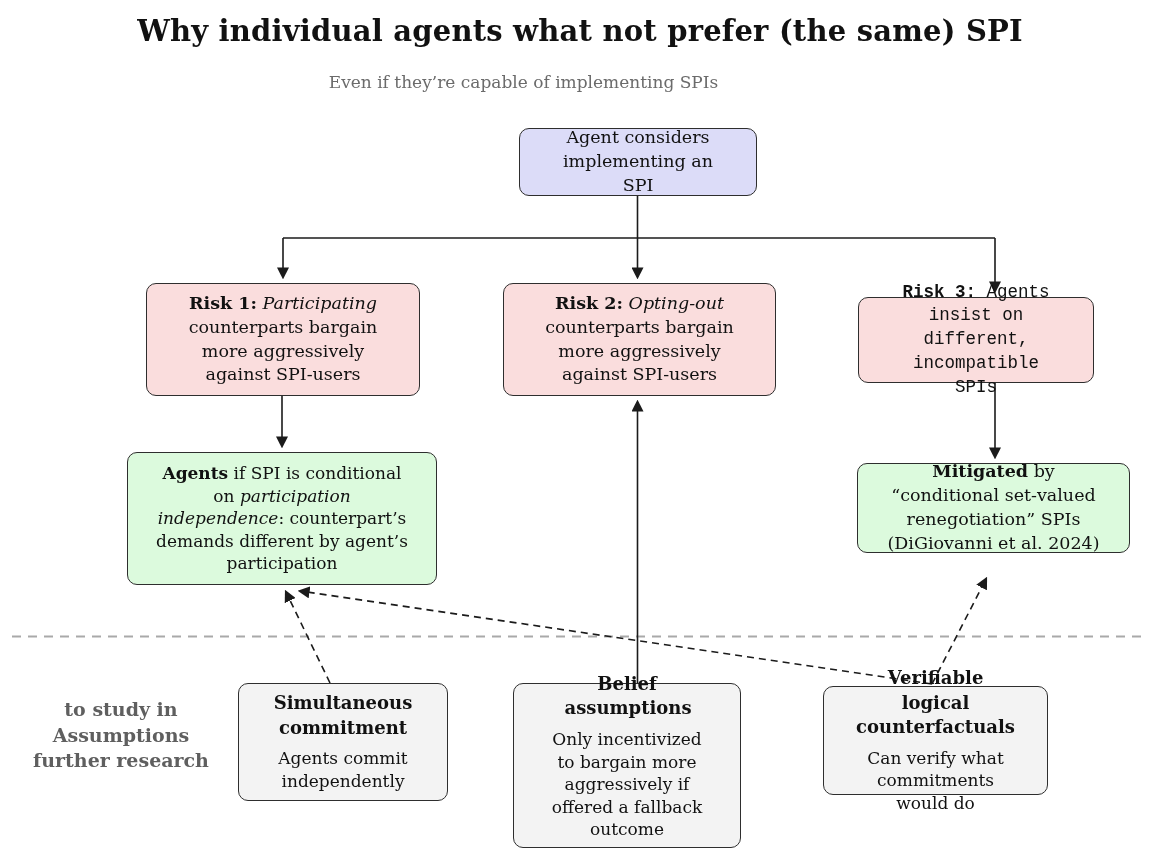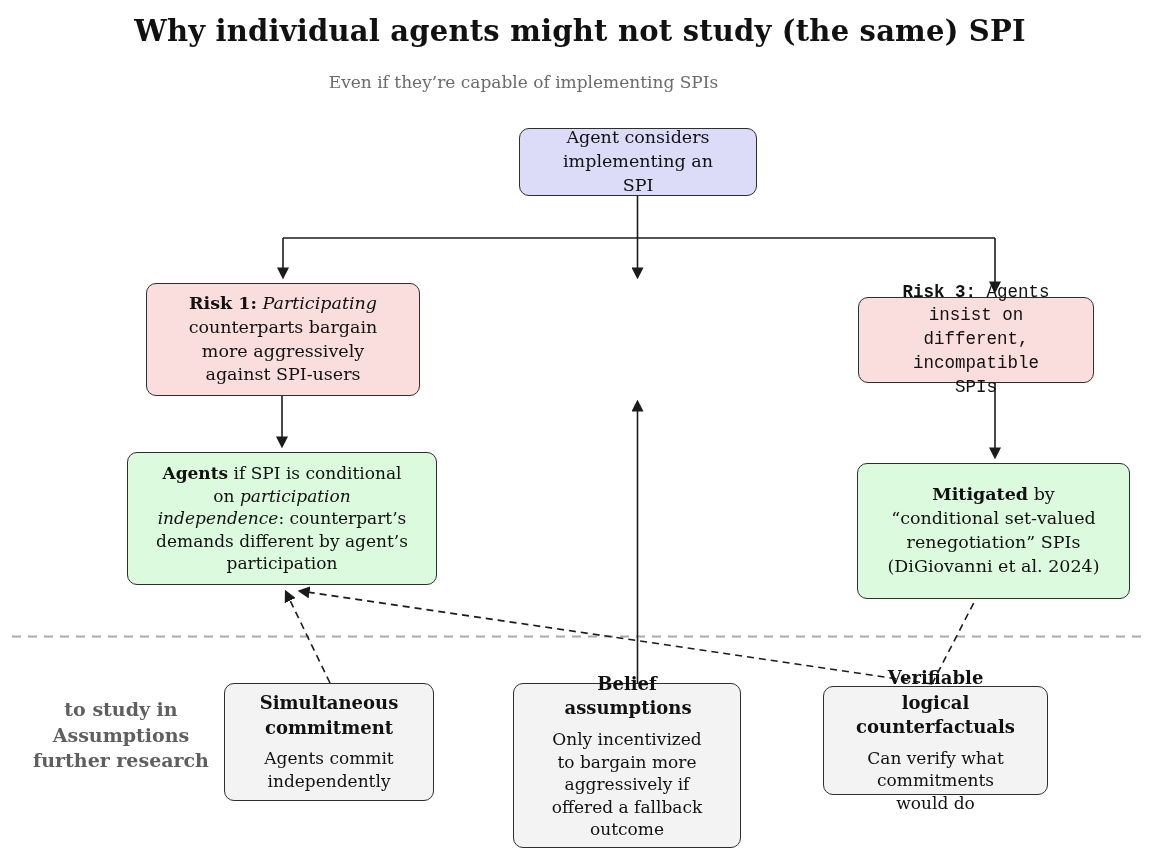--- a/index.html
+++ b/index.html
@@ -32,38 +32,38 @@
   }
   .lavender{background:var(--lavender);}
   .pink{background:var(--pink);}
   .green{background:var(--green);}
   .grayed{background:var(--gray_box);}
   .node-agent{left:519px; top:128px; width:238px; height:68px;}
   .node-risk1{left:146px; top:283px; width:274px; height:113px;}
   .node-risk2{left:503px; top:283px; width:273px; height:113px;}
   .node-risk3{left:858px; top:297px; width:236px; height:86px;font-family:Liberation Mono, monospace;}
   .node-avoided{left:127px; top:452px; width:310px; height:133px; font-size:17px; line-height:1.33;}
-  .node-mitigated{left:857px; top:463px; width:273px; height:136px;}
-  .node-sim{left:224px; top:683px; width:210px; height:118px;justify-content:center;}
+  .node-mitigated{left:857px; top:463px; width:273px; height:90px;}
+  .node-sim{left:238px; top:683px; width:210px; height:118px;justify-content:center;}
   .node-belief{left:513px; top:683px; width:228px; height:165px;justify-content:flex-end;}
   .node-verif{left:823px; top:686px; width:225px; height:109px;}
   .node-title{font-weight:bold; font-size:18px; margin-bottom:7px;}
   .node-belief .node-title{max-width:125px;}
   .node-body{font-size:17px; line-height:1.33;}
   .side-label{
     position:absolute; left:15px; top:697px; width:212px; text-align:center;
     font-weight:bold; font-size:19px; line-height:1.35; color:var(--muted);
   }
 </style>
 </head>
 <body>
 
 <div class="canvas">
 
-  <div class="title">Why individual agents might not study (the same) SPI</div>
+  <div class="title">Why individual agents what not prefer (the same) SPI</div>
   <div class="subtitle">Even if they’re capable of implementing SPIs</div>
 
   <svg class="arrows" viewBox="0 0 1160 862">
     <defs>
       <marker id="ah" viewBox="0 0 10 10" refX="8" refY="5" markerWidth="7.5" markerHeight="7.5" orient="auto-start-reverse">
         <path d="M0,0 L10,5 L0,10 z" class="ah"></path>
       </marker>
     </defs>
     <path class="separator" d="M12 636.5 H 1148"></path>
     <path class="arrow" d="M637.5 196 V 238"></path>
@@ -80,20 +80,23 @@
   </svg>
 
   <div class="node lavender node-agent">
     <div>Agent considers implementing an SPI</div>
   </div>
 
   <div class="node pink node-risk1">
     <div><b>Risk 1:</b><i> Participating</i><span> counterparts bargain more aggressively against SPI-users</span></div>
   </div>
 
+  <div class="node pink node-risk2">
+    <div><b>Risk 2:</b><i> Opting-out</i><span> counterparts bargain more aggressively against SPI-users</span></div>
+  </div>
 
   <div class="node pink node-risk3">
     <div><b>Risk 3:</b><span> Agents insist on different, incompatible SPIs</span></div>
   </div>
 
   <div class="node green node-avoided">
     <div><b>Agents</b><span> if SPI is conditional on </span><i>participation independence</i><span>: counterpart’s demands different by agent’s participation</span></div>
   </div>
 
   <div class="node green node-mitigated">

